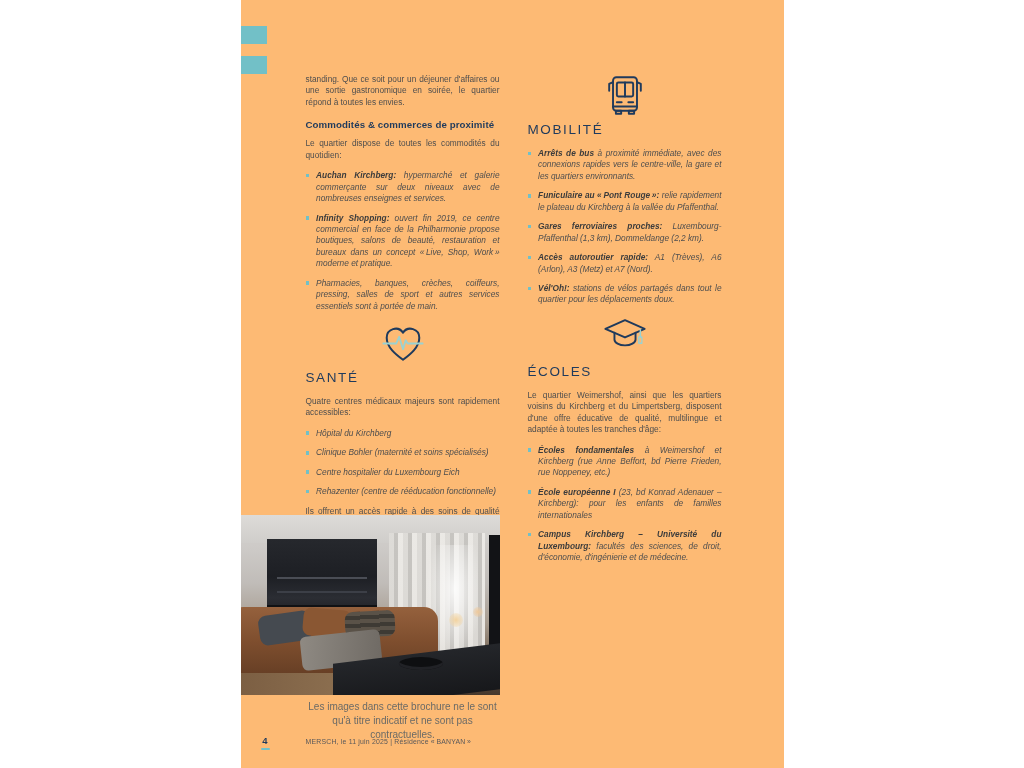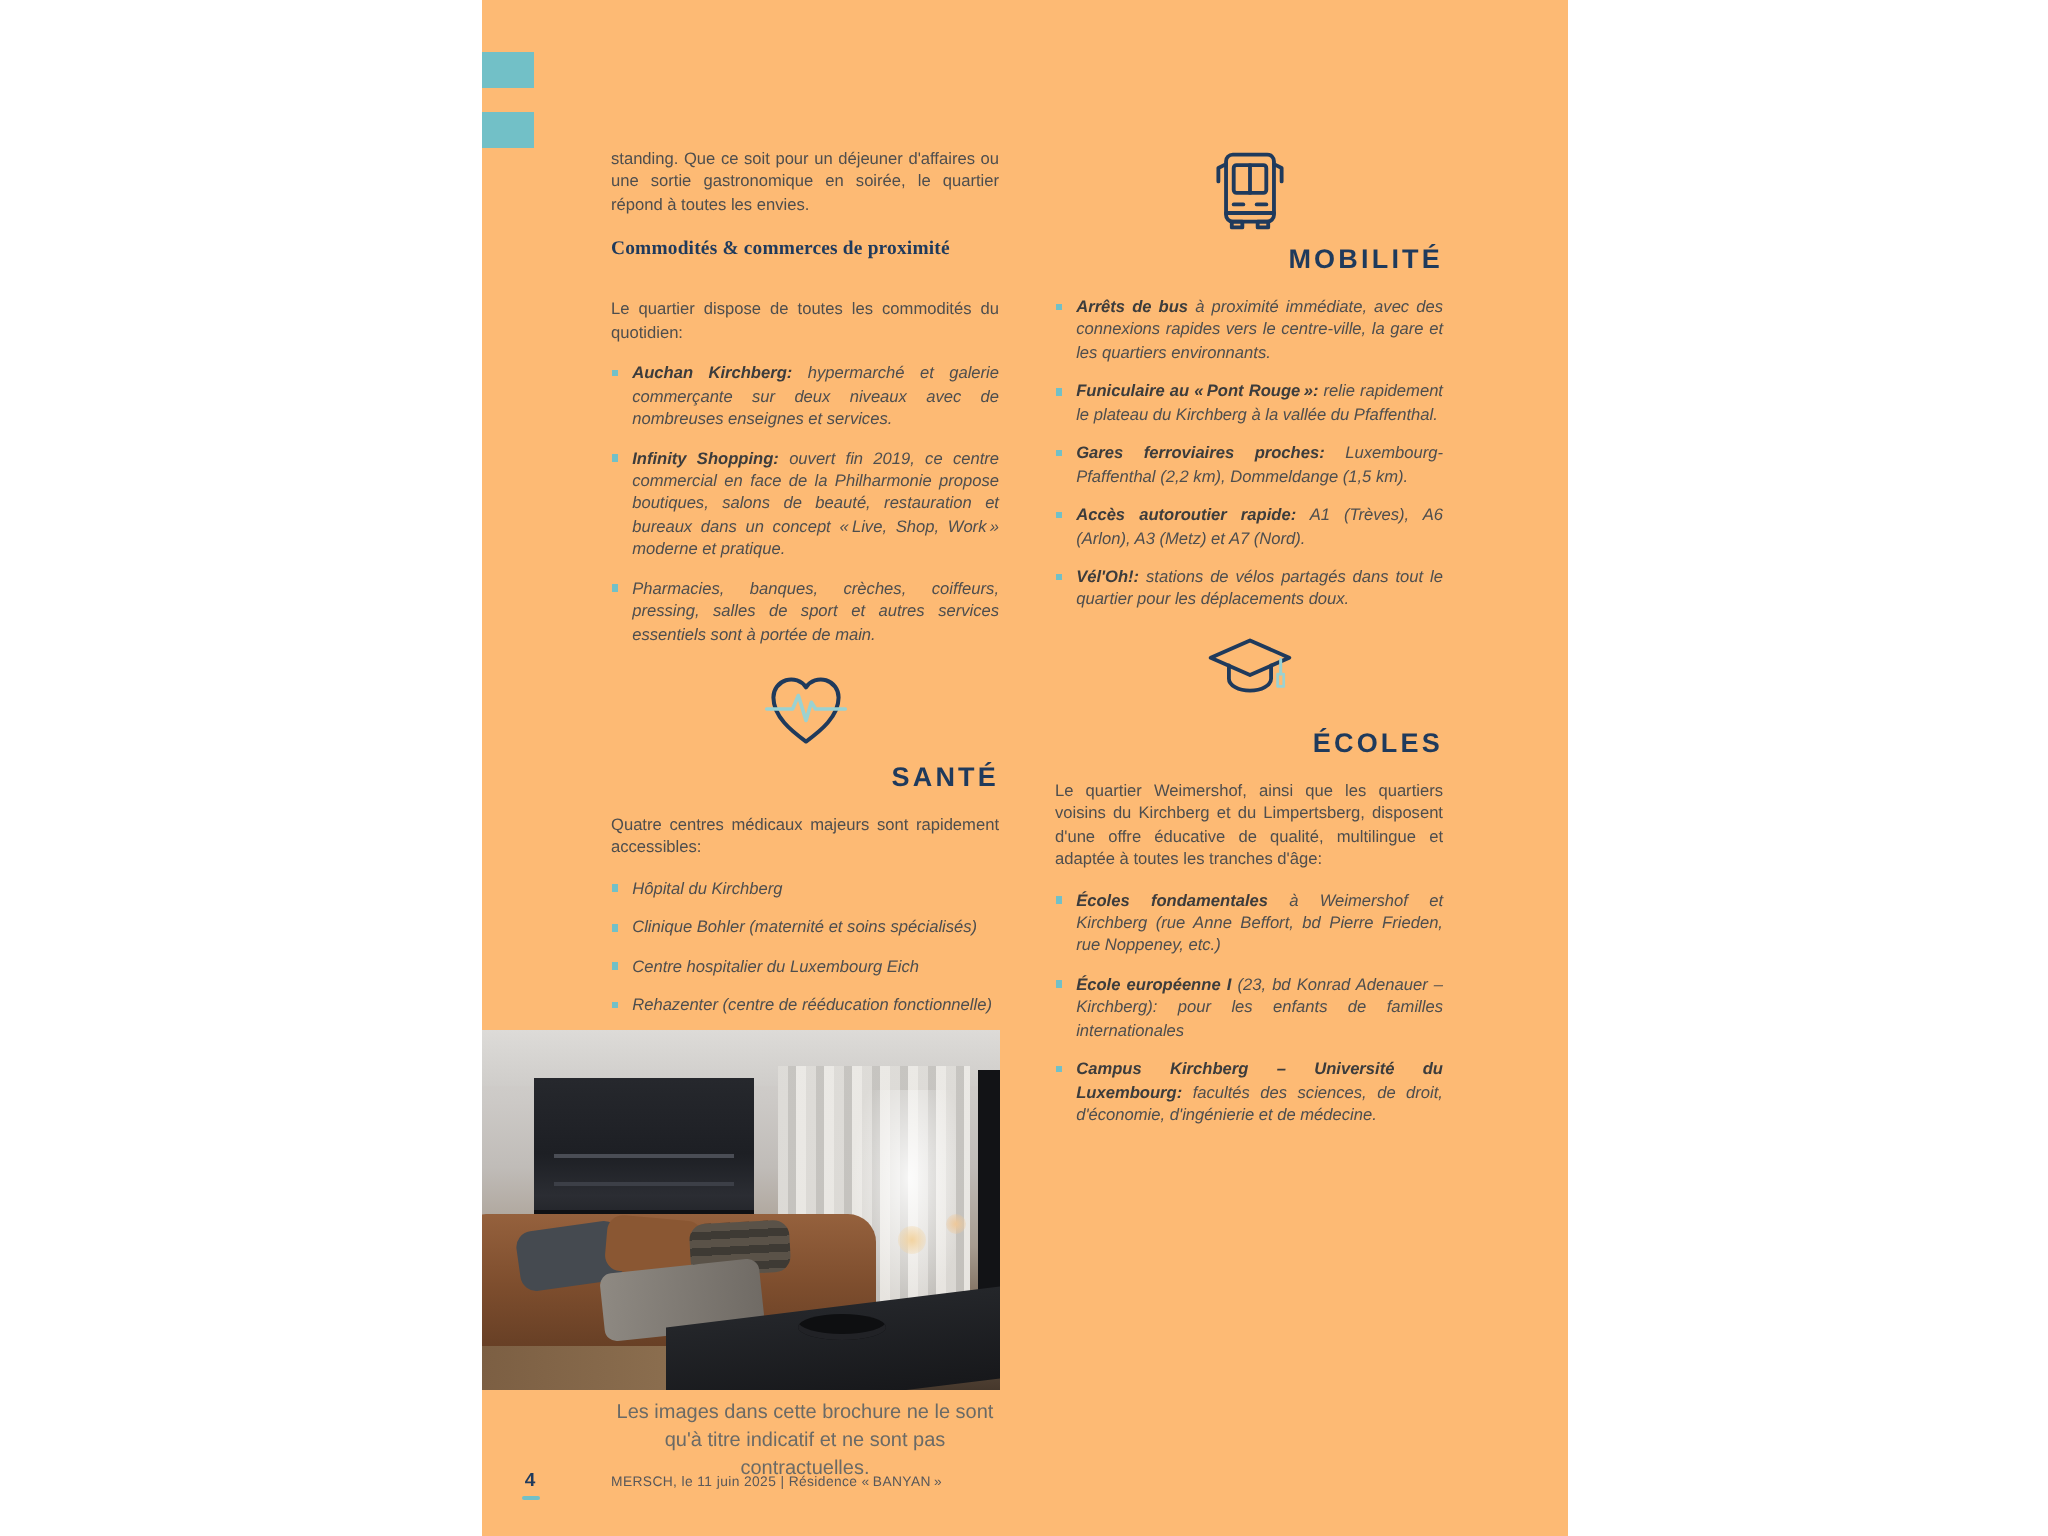--- a/index.html
+++ b/index.html
@@ -27,27 +27,27 @@
   .col { position: absolute; width: 194px; }
   .col-left  { left: 65px;  top: 74px; }
   .col-right { left: 287px; top: 64px; }
 
   .body-text {
     font-size: 8.3px; line-height: 1.38; color: #4e4e4e;
     text-align: justify; margin: 0 0 9px 0;
   }
   .subhead {
     font-size: 9.7px; font-weight: bold; color: #1f3a5c;
-    margin: 11px 0 19px 0; letter-spacing: 0.1px; font-family: Liberation Serif, serif;
+    margin: 11px 0 8px 0; letter-spacing: 0.1px;
   }
   .sec-icon { margin: 8px auto 4px auto; display: block; width: 46px; height: 46px; }
   .sec-icon svg { display: block; width: 46px; height: 46px; }
   .sec-title {
-    font-size: 13.5px; font-weight: bold; color: #1f3a5c;
-    letter-spacing: 1.6px; text-align: right; margin: 2px 0 11px 0;
+    font-size: 13.5px; font-weight: normal; color: #1f3a5c;
+    letter-spacing: 1.6px; text-align: left; margin: 2px 0 11px 0;
   }
   ul.bullets { list-style: none; margin: 0 0 1px 0; padding: 0; font-style: italic; }
   ul.bullets li { display: flex; gap: 7px; margin: 0 0 8px 0; }
   .sq { flex: 0 0 auto; width: 3.6px; height: 3.6px; background: #72c0c7; margin-top: 3.6px; }
   .li-text { font-size: 8.3px; line-height: 1.38; color: #4e4e4e; text-align: justify; }
   .lead { font-weight: bold; color: #3c3c3c; }
 
   
   .photo {
     position: absolute; left: 0; top: 515px; width: 259px; height: 180px;
@@ -203,21 +203,21 @@
       <li>
         <span class="sq"></span>
         <span class="li-text"><span class="lead">Arrêts de bus</span><span> à proximité immédiate, avec des connexions rapides vers le centre-ville, la gare et les quartiers environnants.</span></span>
       </li>
       <li>
         <span class="sq"></span>
         <span class="li-text"><span class="lead">Funiculaire au « Pont Rouge »:</span><span> relie rapidement le plateau du Kirchberg à la vallée du Pfaffenthal.</span></span>
       </li>
       <li>
         <span class="sq"></span>
-        <span class="li-text"><span class="lead">Gares ferroviaires proches:</span><span> Luxembourg-Pfaffenthal (2,2 km), Dommeldange (1,5 km).</span></span>
+        <span class="li-text"><span class="lead">Gares ferroviaires proches:</span><span> Luxembourg-Pfaffenthal (1,3 km), Dommeldange (2,2 km).</span></span>
       </li>
       <li>
         <span class="sq"></span>
         <span class="li-text"><span class="lead">Accès autoroutier rapide:</span><span> A1 (Trèves), A6 (Arlon), A3 (Metz) et A7 (Nord).</span></span>
       </li>
       <li>
         <span class="sq"></span>
         <span class="li-text"><span class="lead">Vél'Oh!:</span><span> stations de vélos partagés dans tout le quartier pour les déplacements doux.</span></span>
       </li>
     </ul>

